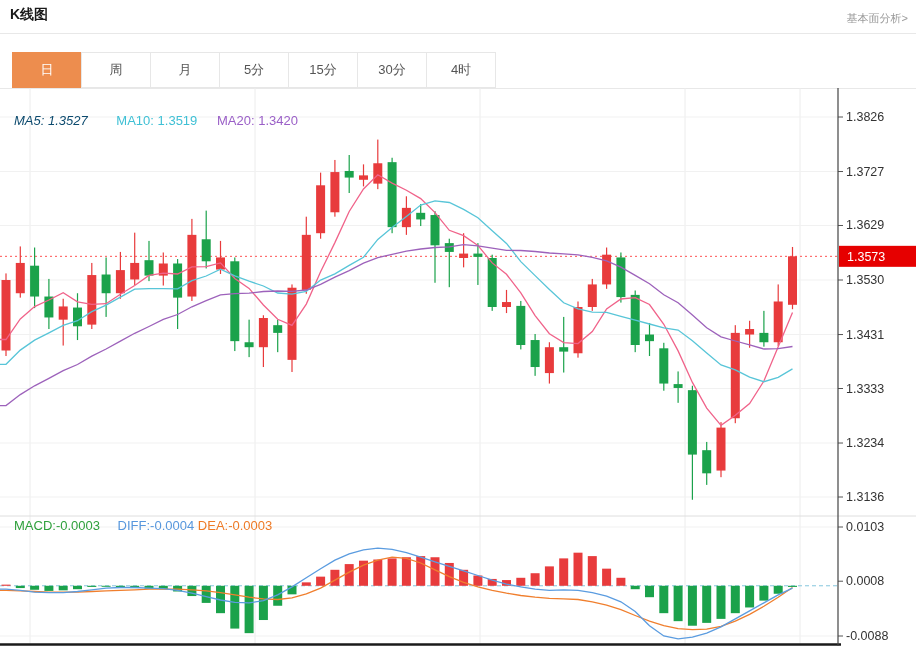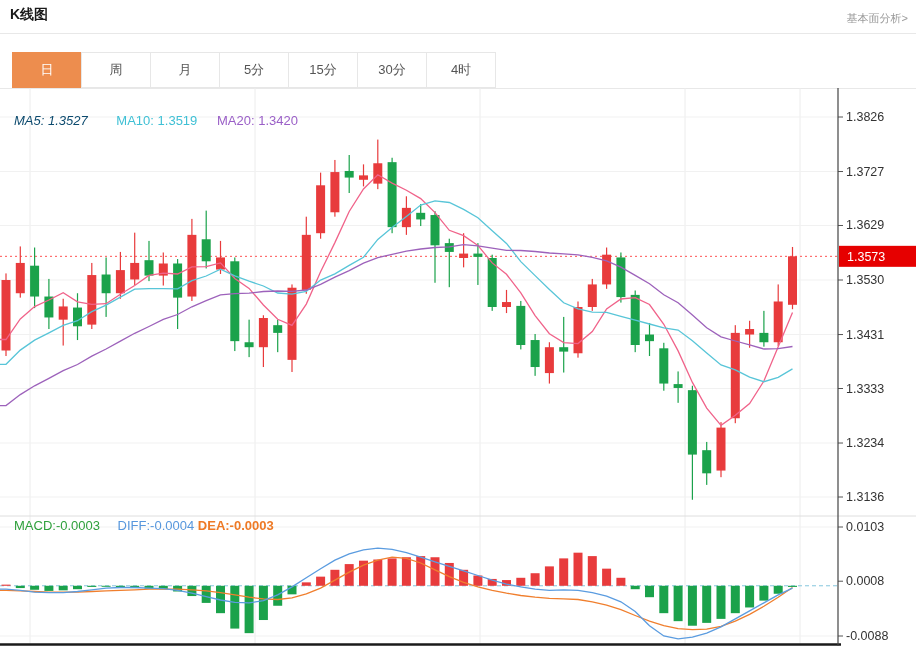--- a/index.html
+++ b/index.html
@@ -20,21 +20,21 @@
   .quote-row{top:7px;}
   .ma-row{top:25px;}
   .macd-row{top:430px;}
   .lbl{color:#333;}
   .val-red{color:#e23c3c;margin-right:13px;}
   .ma5-t{color:#0c4a6e;margin-right:25px;font-style:italic;}
   .ma10-t{color:#3fc0d5;margin-right:16px;}
   .ma20-t{color:#9a5fc7;}
   .macd-t{color:#2fa03c;margin-right:14px;}
   .diff-t{color:#5797dd;}
-  .dea-t{color:#ee7a26;font-weight:bold;}
+  .dea-t{color:#ee7a26;}
   svg text{font-family:"Liberation Sans","DejaVu Sans",sans-serif;}
 </style>
 </head>
 <body>
 
 <div class="app">
   <div class="page-title">K线图</div>
   <a class="top-link">基本面分析&gt;</a>
   <div class="head-divider"></div>
 

